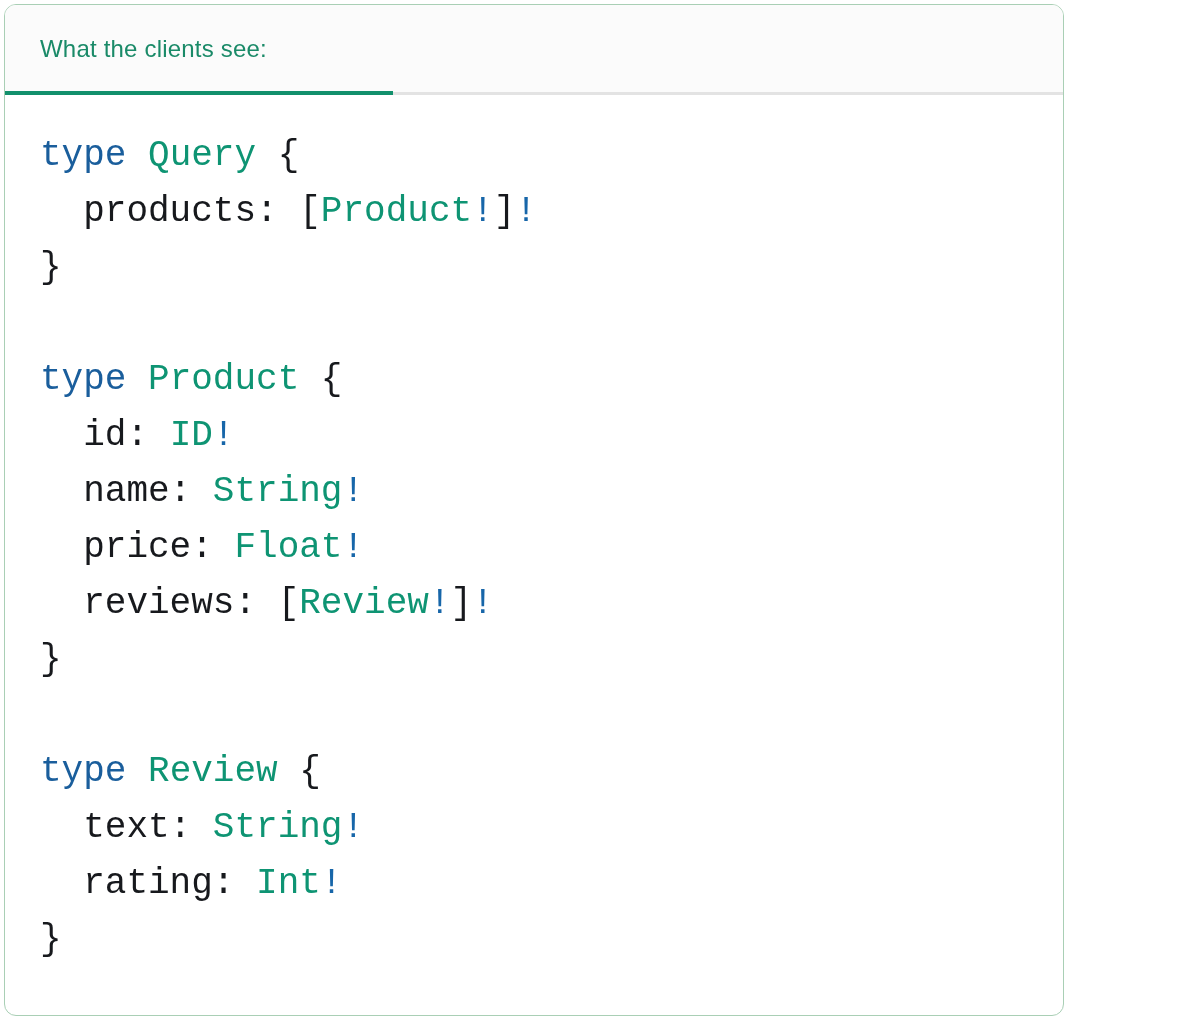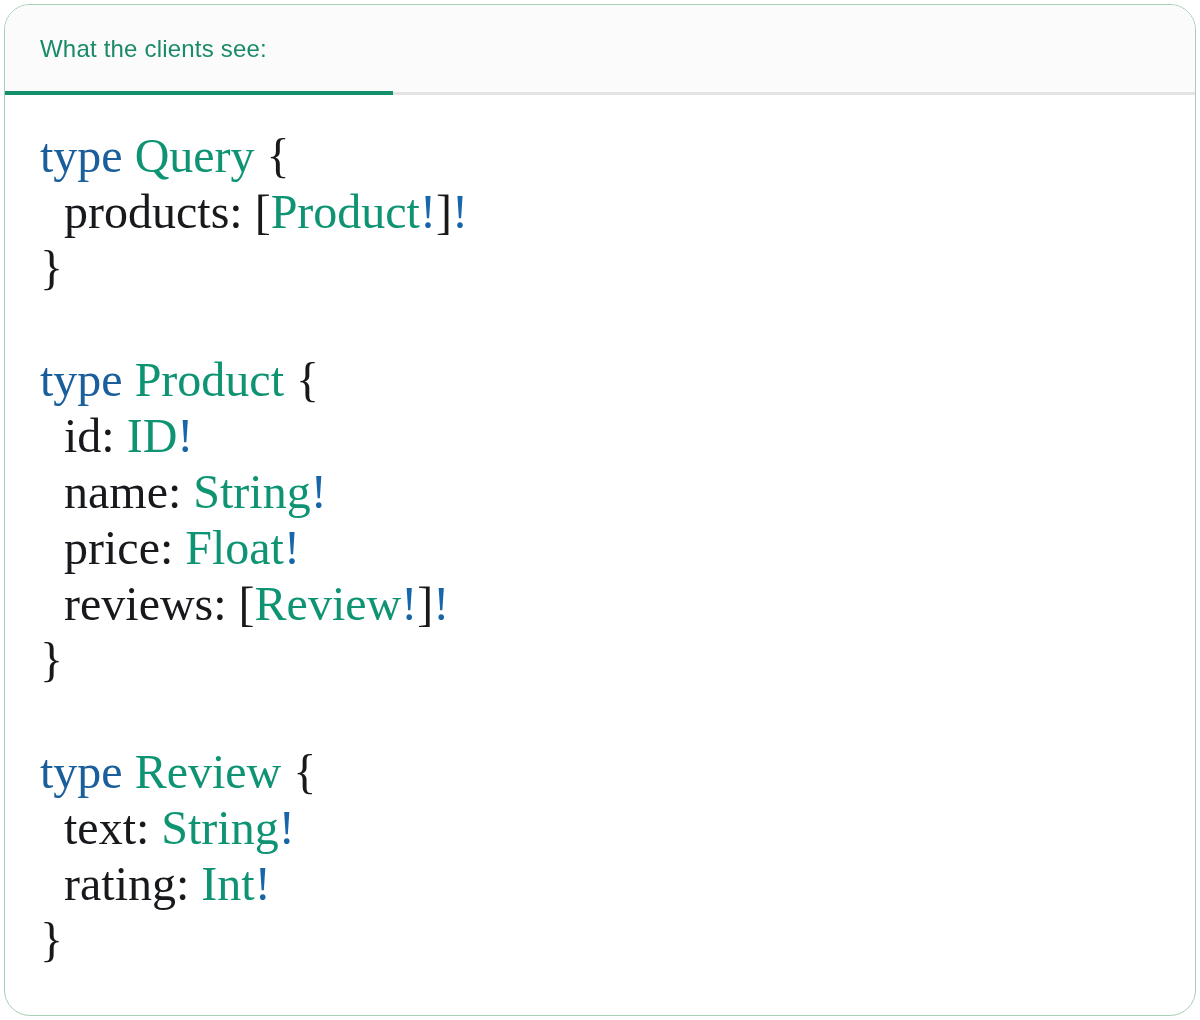--- a/index.html
+++ b/index.html
@@ -14,24 +14,24 @@
     --card-border:#A9CFB5;
     --card-bg:#FFFFFF;
   }
   *{margin:0;padding:0;box-sizing:border-box;}
   html,body{width:1200px;height:1020px;background:#fff;overflow:hidden;}
   body{font-family:"Liberation Sans",sans-serif;}
 
   .card{
     position:absolute;
     left:4px; top:4px;
-    width:1192px; height:1012px;
+    width:1060px; height:1012px;
     background:var(--card-bg);
     border:1px solid var(--card-border);
-    border-radius:26px;
+    border-radius:12px;
     overflow:hidden;
   }
 
   .card-header{
     position:relative;
     height:90px;
     background:var(--header-bg);
     border-bottom:3px solid var(--divider-gray);
     display:flex;
     align-items:center;
@@ -55,22 +55,22 @@
     left:0;
     bottom:-3px;
     width:388px;
     height:4px;
     background:var(--accent-teal);
     z-index:2;
   }
 
   .code{
     padding:33px 20px 0 35px;
-    font-family:Liberation Serif, serif;
-    font-size:48px;
+    font-family:Liberation Mono, monospace;
+    font-size:36px;
     line-height:56px;
     color:var(--text-dark);
   }
   .code-line{white-space:pre;}
   .tok-p{color:var(--text-dark);}
   .tok-kw{color:var(--keyword-blue);}
   .tok-ty{color:var(--type-teal);}
   .tok-bg{color:var(--bang-blue);}
 </style>
 </head>

